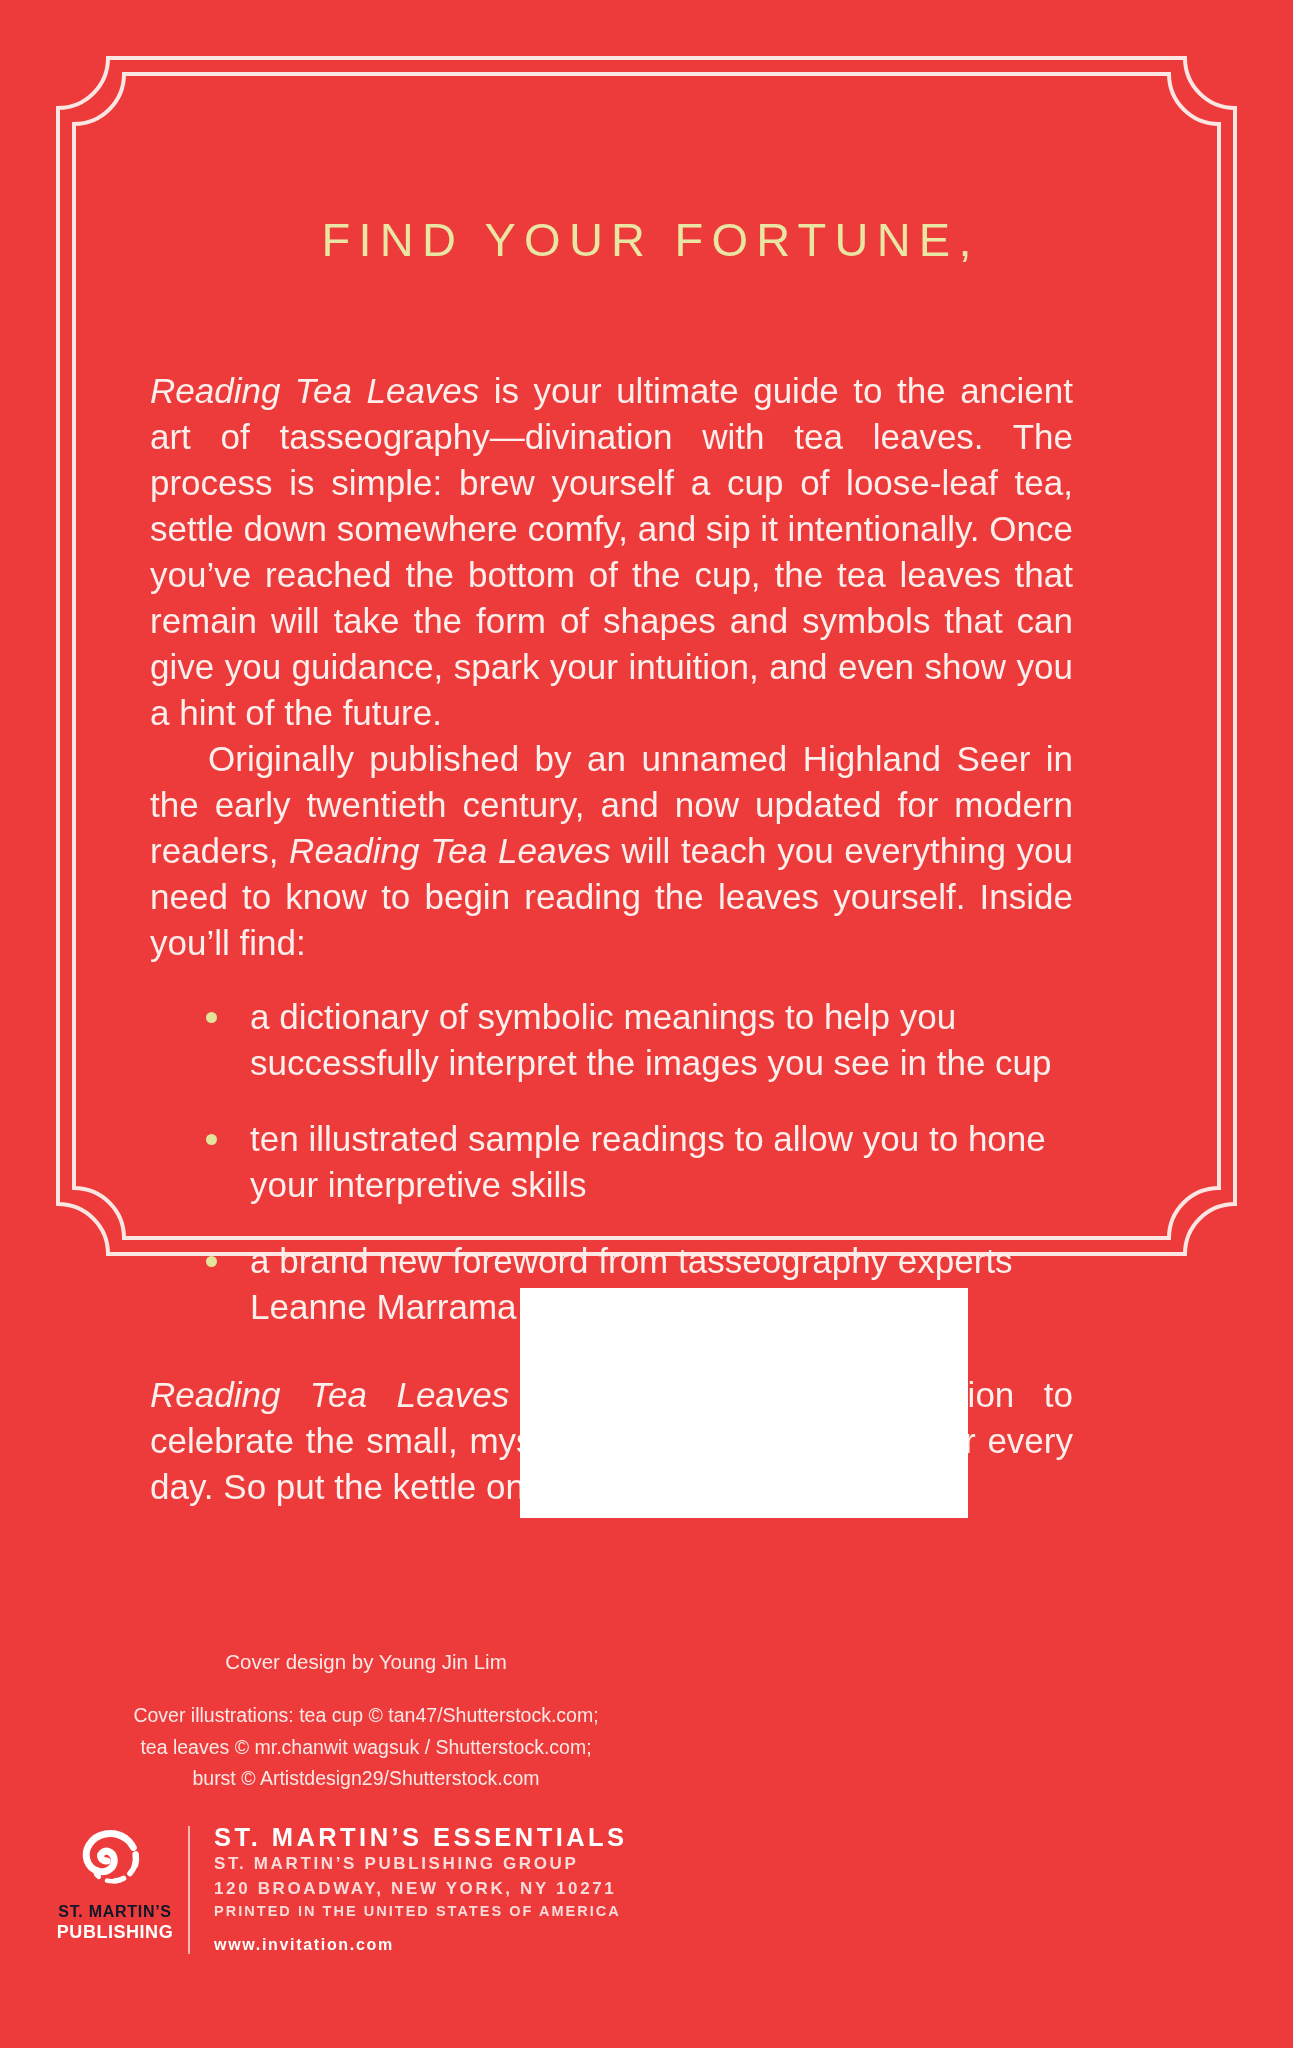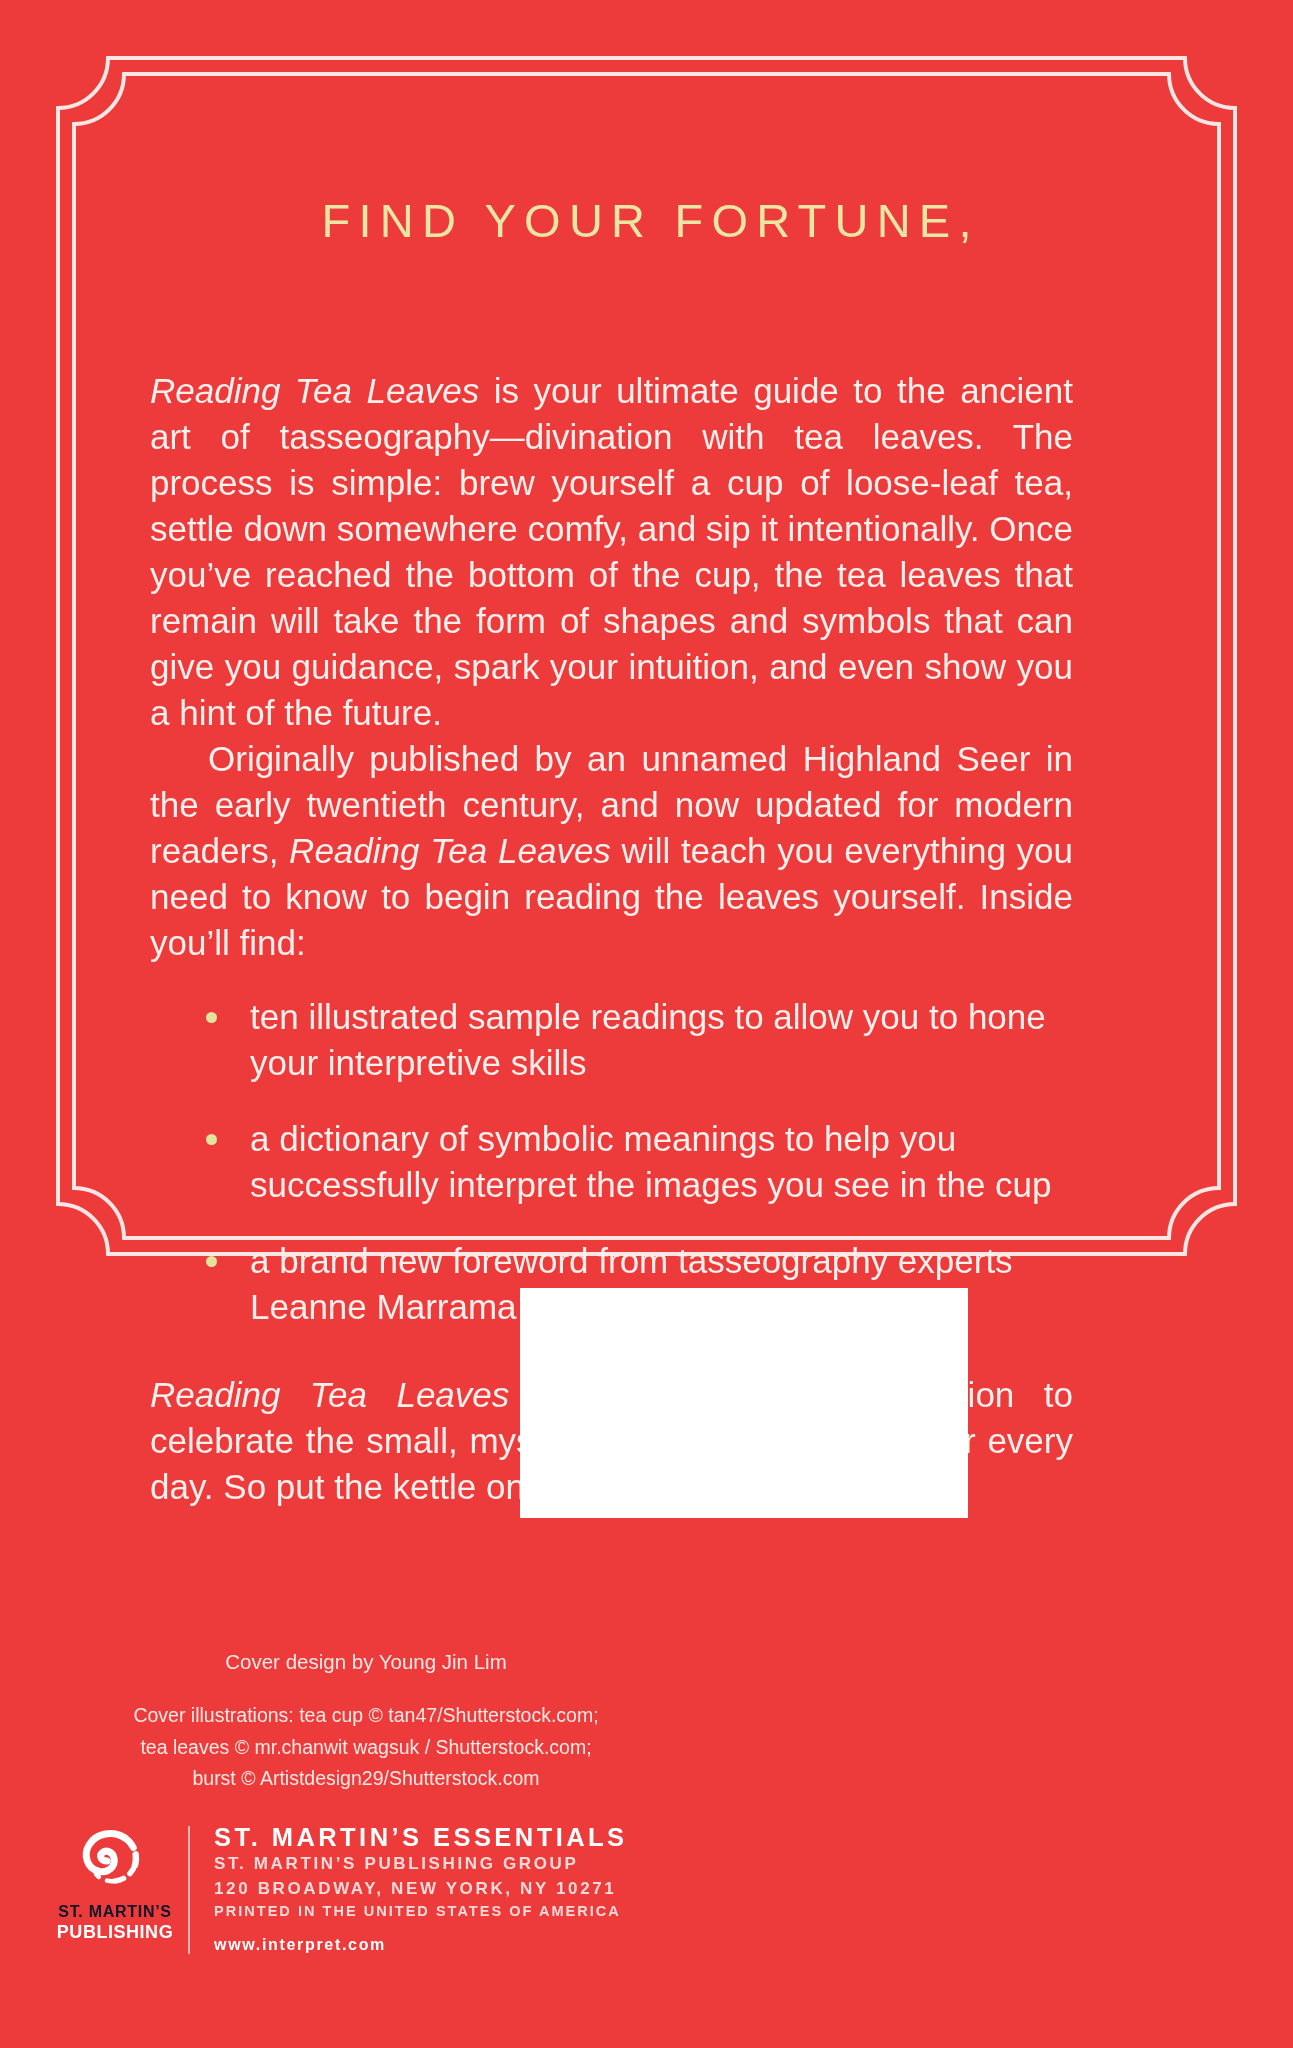--- a/index.html
+++ b/index.html
@@ -30,21 +30,21 @@
     height: 1200px;
     pointer-events: none;
   }
   .frame svg { display: block; }
 
   
   .headline {
     position: absolute;
     left: 0;
     right: 0;
-    top: 154px;
+    top: 173px;
     text-align: center;
     color: #E9E5A2;
     font-size: 47px;
     font-weight: 400;
     letter-spacing: 0.175em;
     line-height: 1.52;
     text-indent: 0.175em;
   }
   .headline .hl-line {
     display: block;
@@ -220,25 +220,25 @@
 
   <div class="body-block">
 
     <p class="para"><em class="bk-title">Reading Tea Leaves</em><span> is your ultimate guide to the ancient art of tasseography—divination with tea leaves. The process is simple: brew yourself a cup of loose-leaf tea, settle down somewhere comfy, and sip it intentionally. Once you’ve reached the bottom of the cup, the tea leaves that remain will take the form of shapes and symbols that can give you guidance, spark your intuition, and even show you a hint of the future.</span></p>
 
     <p class="para indented"><span>Originally published by an unnamed Highland Seer in the early twentieth century, and now updated for modern readers, </span><em class="bk-title">Reading Tea Leaves</em><span> will teach you everything you need to know to begin reading the leaves yourself. Inside you’ll find:</span></p>
 
     <ul class="bullets">
       <li>
         <span class="bullet-dot"></span>
-        <span>ten illustrated sample readings to allow you to hone your interpretive skills</span>
+        <span>a dictionary of symbolic meanings to help you successfully interpret the images you see in the cup</span>
       </li>
       <li>
         <span class="bullet-dot"></span>
-        <span>a dictionary of symbolic meanings to help you successfully interpret the images you see in the cup</span>
+        <span>ten illustrated sample readings to allow you to hone your interpretive skills</span>
       </li>
       <li>
         <span class="bullet-dot"></span>
         <span>a brand new foreword from tasseography experts Leanne Marrama and Sandra Mariah Wright</span>
       </li>
     </ul>
 
     <p class="para closing"><em class="bk-title">Reading Tea Leaves</em><span> is a warmhearted invitation to celebrate the small, mystical moments we encounter every day. So put the kettle on and brew a little magic!</span></p>
 
   </div>
@@ -269,21 +269,21 @@
         <span class="logo-word-2">PUBLISHING</span>
       </div>
 
       <div class="logo-divider"></div>
 
       <div class="imprint-col">
         <div class="imprint-name">ST. MARTIN’S ESSENTIALS</div>
         <div class="imprint-line">ST. MARTIN’S PUBLISHING GROUP</div>
         <div class="imprint-line">120 BROADWAY, NEW YORK, NY 10271</div>
         <div class="imprint-line small">PRINTED IN THE UNITED STATES OF AMERICA</div>
-        <div class="imprint-url">www.interpret.com</div>
+        <div class="imprint-url">www.invitation.com</div>
       </div>
 
     </div>
 
   </div>
 
   <div class="barcode-box"></div>
 
 </div>
 

